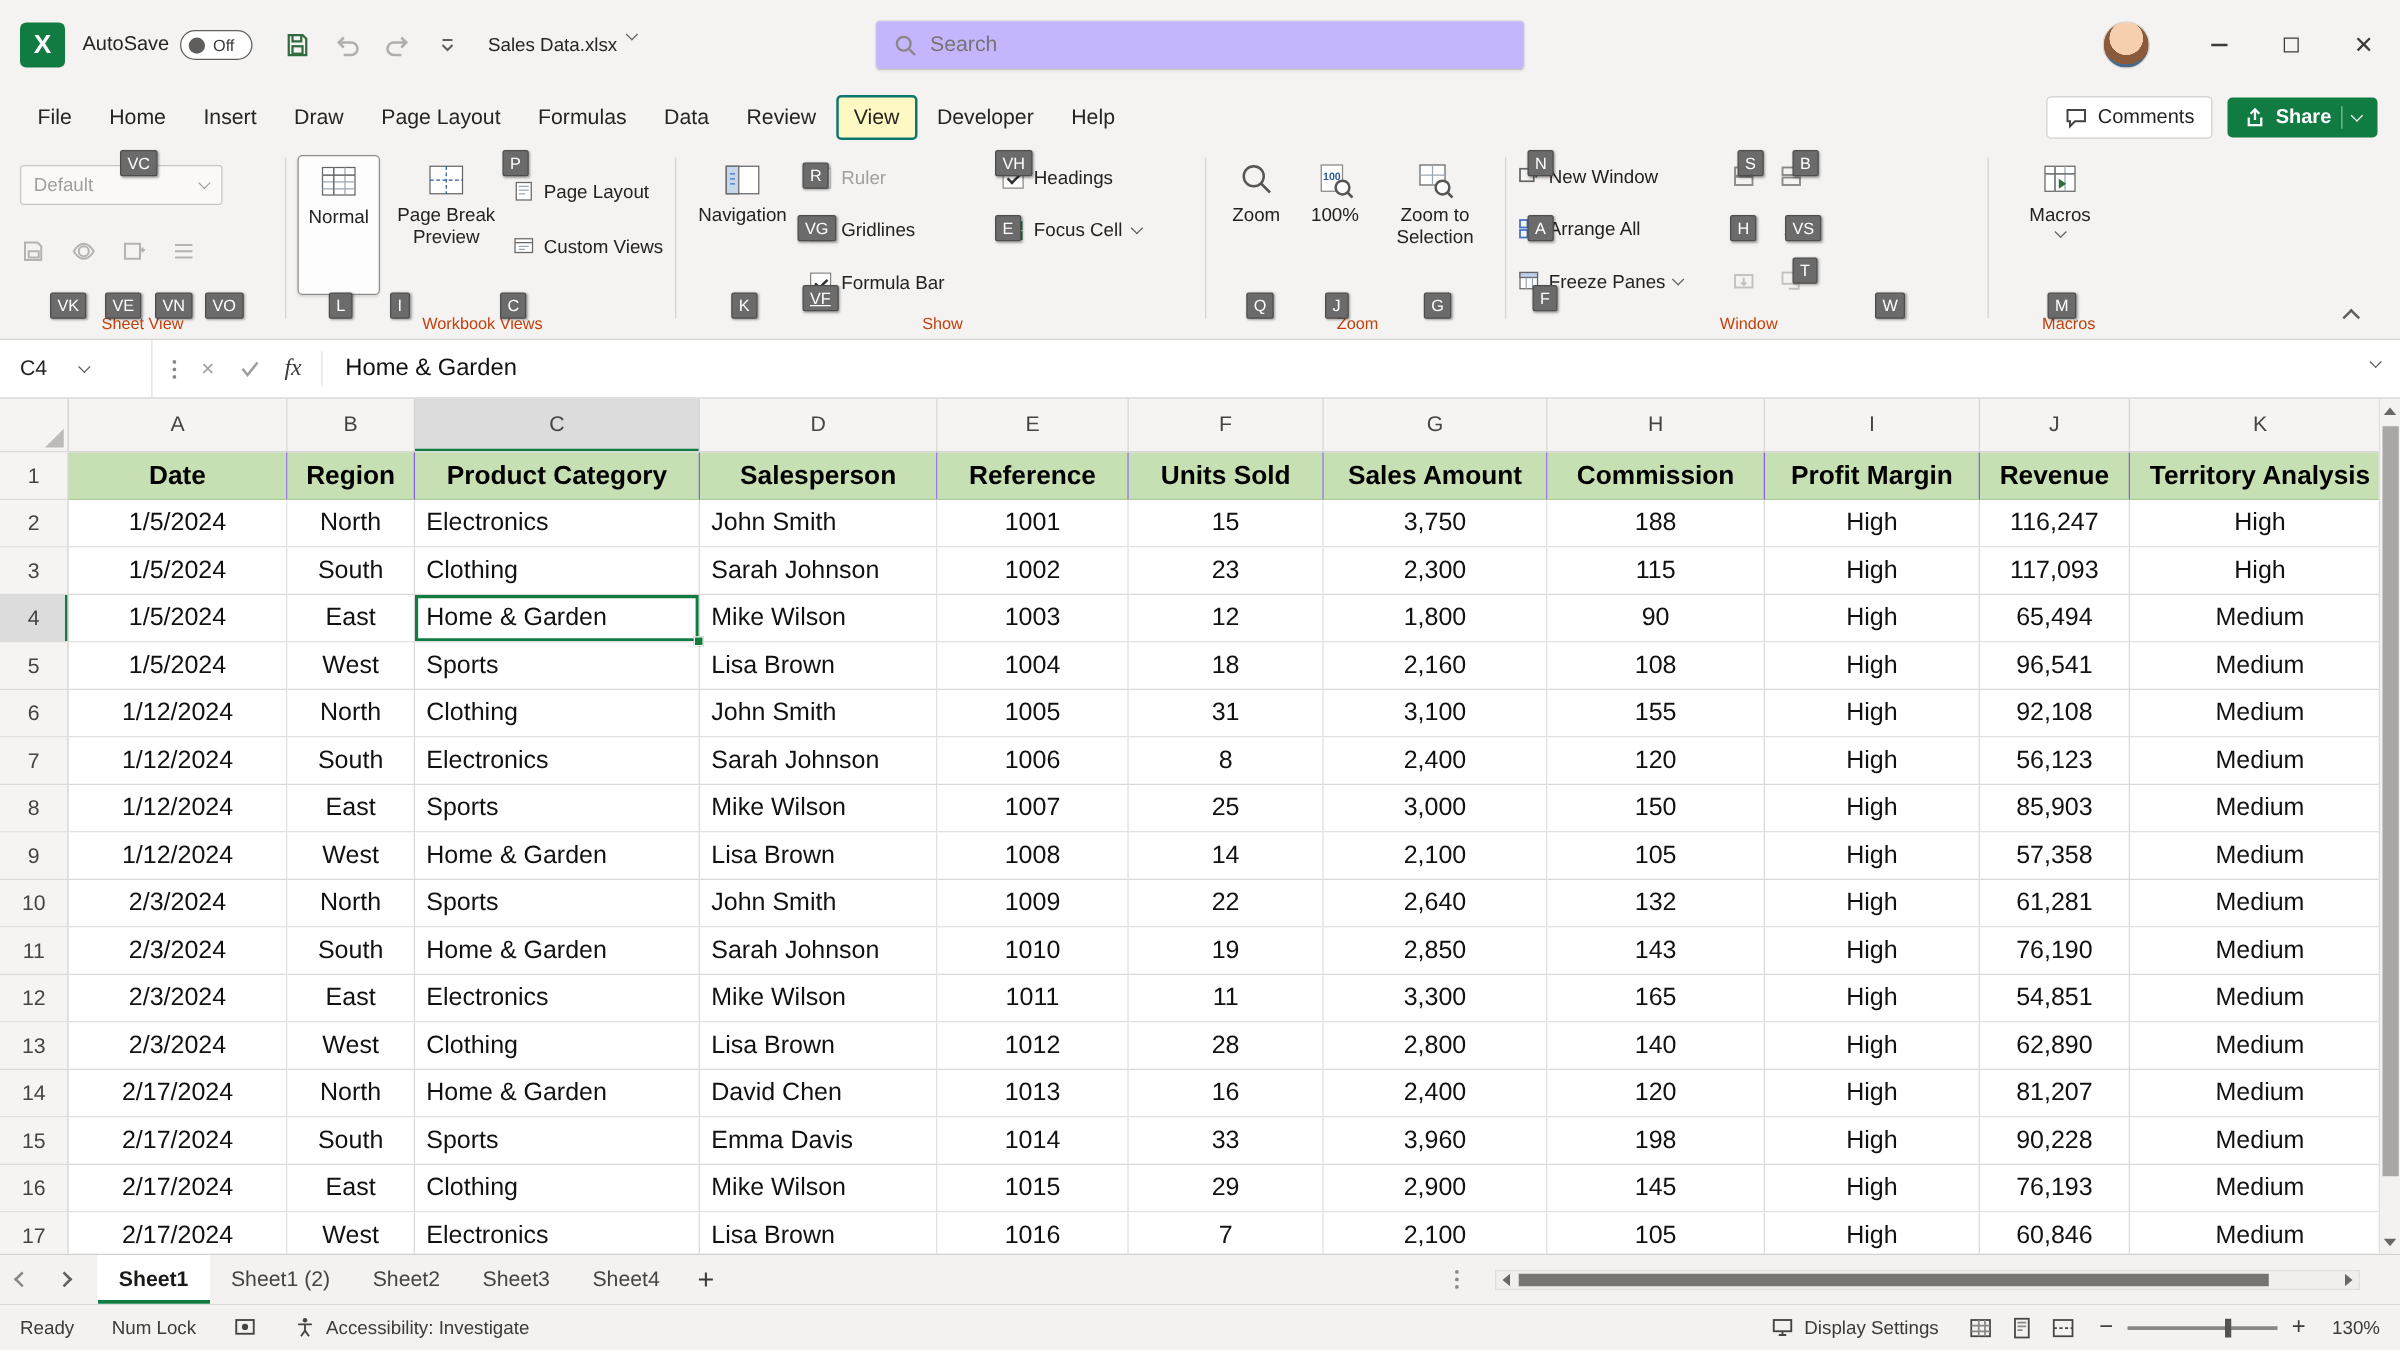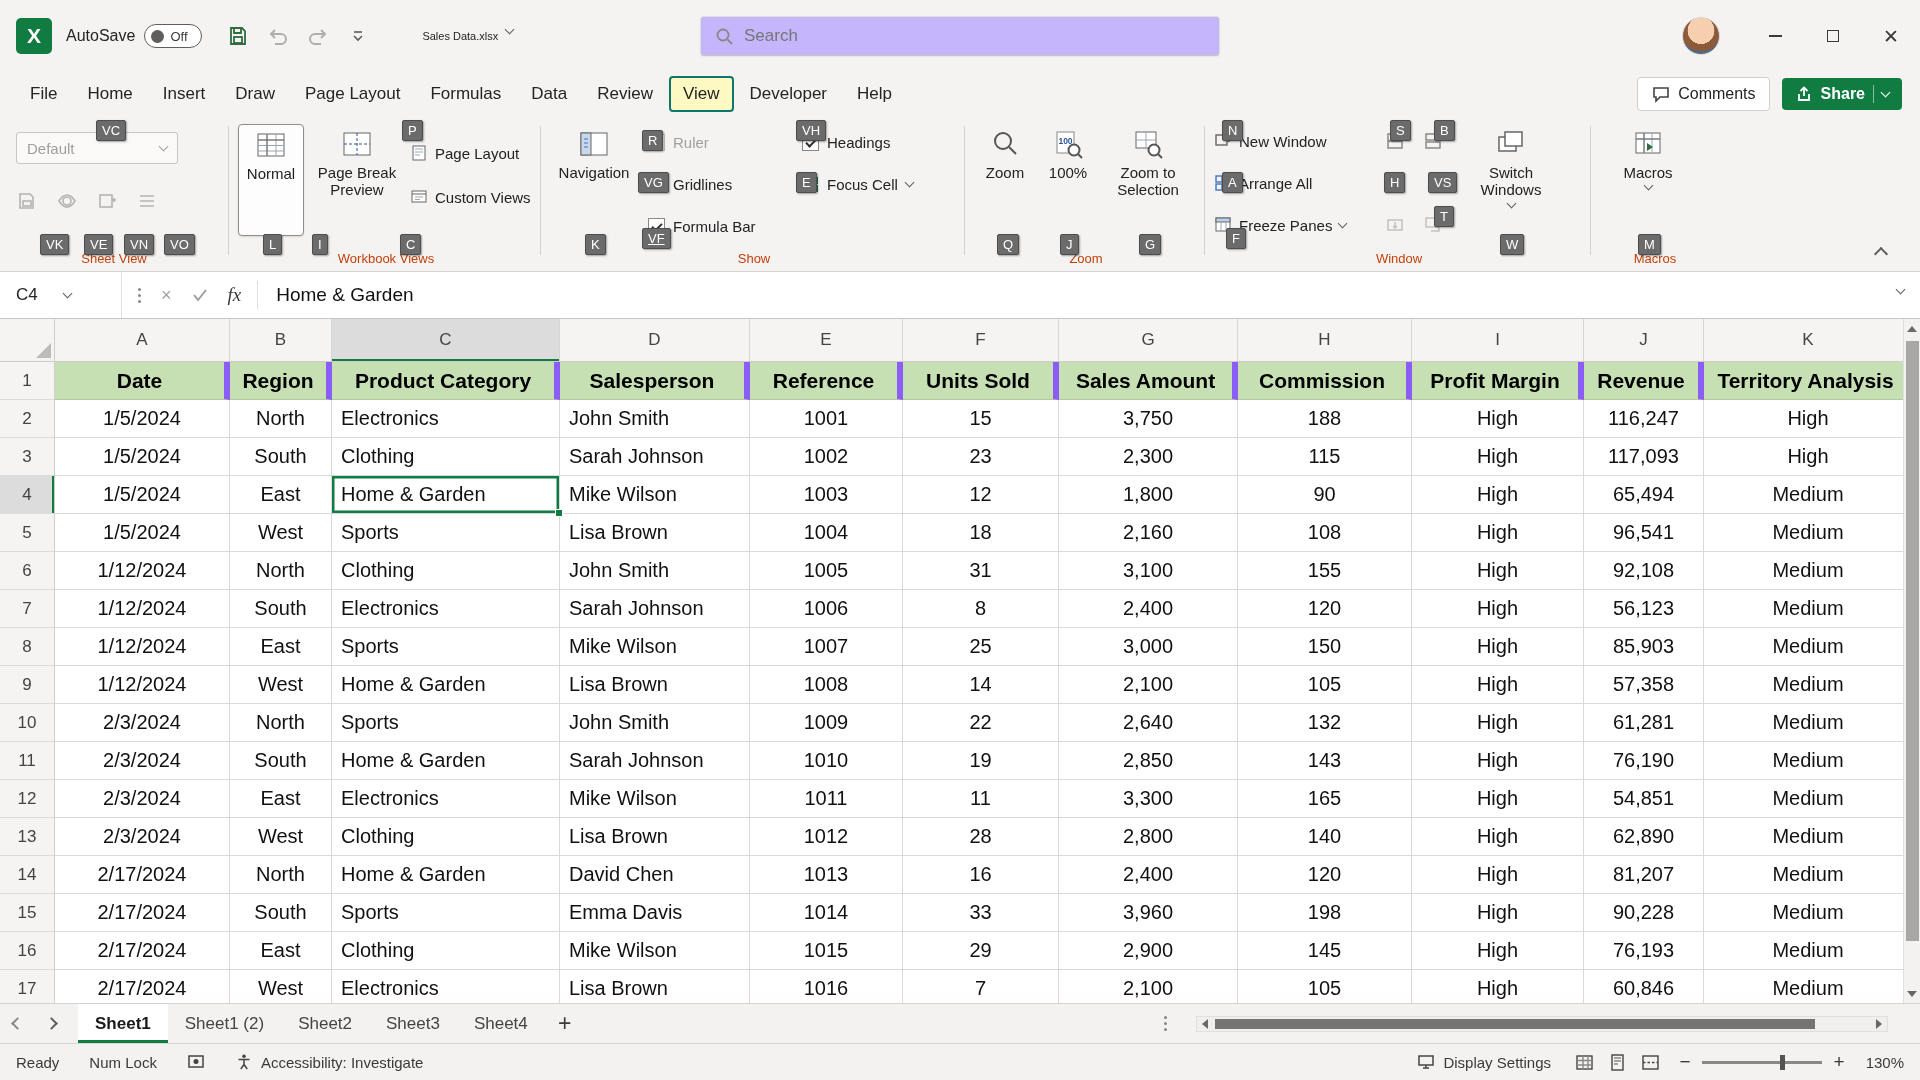--- a/index.html
+++ b/index.html
@@ -7,21 +7,21 @@
 body{font-family:"Liberation Sans","DejaVu Sans",sans-serif;background:#fff;color:#1b1a19;-webkit-user-select:none;user-select:none;}
 
 
 .titlebar{height:72px;background:#f5f3f2;display:flex;align-items:center;position:relative;}
 .logo{width:36px;height:36px;background:#107C41;border-radius:5px;margin:0 14px 0 16px;color:#fff;font-weight:bold;font-size:21px;display:flex;align-items:center;justify-content:center;}
 .autosave{display:flex;align-items:center;gap:9px;font-size:16px;color:#252423;margin-right:16px;}
 .toggle{width:58px;height:24px;border:1px solid #605e5c;border-radius:12px;display:flex;align-items:center;padding:0 6px;gap:6px;background:#fff;}
 .knob{width:13px;height:13px;border-radius:50%;background:#605e5c;}
 .toggle .state{font-size:13px;color:#3b3a39;}
 .qbtn{width:40px;height:40px;display:flex;align-items:center;justify-content:center;border-radius:4px;}
-.titlegroup{display:flex;align-items:flex-start;gap:8px;margin-left:44px;font-size:11px;color:#252423;}
+.titlegroup{display:flex;align-items:flex-start;gap:8px;margin-left:12px;font-size:15px;color:#252423;}
 .searchbox{position:absolute;left:50%;top:16px;transform:translateX(-50%);width:520px;height:40px;background:#c4b5fd;border:1px solid #e1dfdd;border-bottom-color:#c8c6c4;border-radius:4px;display:flex;align-items:center;padding:0 14px;gap:10px;box-shadow:0 1px 2px rgba(0,0,0,.06);}
 .searchbox input{border:none;outline:none;font-size:17px;color:#605e5c;width:100%;background:transparent;font-family:inherit;}
 .winctrls{margin-left:auto;display:flex;align-items:center;height:100%;}
 .avatar{width:38px;height:38px;border-radius:50%;background:radial-gradient(circle at 50% 35%,#f6cfae 0 45%,#8a5a3a 46% 70%,#4a6a8a 71%);margin-right:26px;border:1px solid #d8d6d4;}
 .wbtn{width:58px;height:100%;display:flex;align-items:center;justify-content:center;color:#3b3a39;}
 .minbar{width:13px;height:2px;background:#3b3a39;}
 .maxbox{width:12px;height:12px;border:1.5px solid #3b3a39;}
 .closex{font-size:19px;line-height:1;}
 
 
@@ -67,21 +67,21 @@
 #colheaders{display:grid;height:43px;background:#f5f4f3;border-bottom:1px solid #cfcdcb;}
 .corner{position:relative;border-right:1px solid #cfcdcb;background:#f5f4f3;}
 .corner::after{content:"";position:absolute;right:3px;bottom:3px;border-left:15px solid transparent;border-bottom:15px solid #bdbbb9;}
 .colhdr{display:flex;align-items:center;justify-content:center;font-size:17px;color:#454442;border-right:1px solid #d8d6d4;}
 .colhdr.sel{background:#dcdcdc;box-shadow:inset 0 -2px 0 #107C41;}
 #gridbody{display:grid;}
 .rowhdr{display:flex;align-items:center;justify-content:center;font-size:17px;color:#454442;background:#f5f4f3;border-right:1px solid #cfcdcb;border-bottom:1px solid #dddbd9;}
 .rowhdr.sel{background:#dcdcdc;box-shadow:inset -2px 0 0 #107C41;}
 .cell{display:flex;align-items:center;justify-content:center;font-size:20px;color:#111;border-right:1px solid #d9d9d9;border-bottom:1px solid #d9d9d9;white-space:nowrap;overflow:hidden;background:#fff;}
 .cell.left{justify-content:flex-start;padding-left:9px;}
-.cell.hdrrow{background:#C6E0B4;font-weight:bold;font-size:21px;color:#000;border-right:6px solid #8b5cf6;border-bottom:1px solid #afcc98;}
+.cell.hdrrow{background:#C6E0B4;font-weight:bold;font-size:21px;color:#000;border-right:1px solid #8b5cf6;border-bottom:1px solid #afcc98;}
 .cell.selcell{overflow:visible;position:relative;z-index:3;box-shadow:inset 0 0 0 2.5px #107C41;}
 .fillhandle{position:absolute;right:-4px;bottom:-4px;width:8px;height:8px;background:#107C41;border:1.5px solid #fff;}
 .vscroll{position:absolute;top:0;right:0;bottom:0;width:17px;background:#f3f2f1;border-left:1px solid #e1dfdd;}
 .varrow{position:absolute;left:0;right:0;height:17px;display:flex;align-items:center;justify-content:center;}
 .varrow.up{top:1px;}.varrow.down{bottom:1px;}
 .varrow.up::after{content:"";border-left:5px solid transparent;border-right:5px solid transparent;border-bottom:6px solid #6a6865;}
 .varrow.down::after{content:"";border-left:5px solid transparent;border-right:5px solid transparent;border-top:6px solid #6a6865;}
 .vthumb{position:absolute;left:2px;width:13px;top:22px;height:600px;background:#a9a7a5;}
 
 
@@ -437,30 +437,20 @@
         <svg width="20" height="20" viewBox="0 0 20 20" fill="none" stroke="#8a8886" stroke-width="1.5">
           <path d="M7 4v12M5 14l2 2 2-2M13 16V4M11 6l2-2 2 2"></path>
         </svg>
       </span>
     <span class="miniicon" style="left:206px;top:96px;">
         <svg width="20" height="20" viewBox="0 0 20 20" fill="none" stroke="#c3c1bf" stroke-width="1.5">
           <rect x="3" y="3" width="11" height="9"></rect>
           <path d="M16 10v6H8"></path>
         </svg>
       </span>
-    <div class="bigbtn" style="left:248px;top:8px;width:98px;height:112px;">
-      <span>
-          <svg width="30" height="30" viewBox="0 0 30 30" fill="none" stroke="#666" stroke-width="1.5">
-            <rect x="3" y="8" width="17" height="14" fill="#fff"></rect>
-            <rect x="9" y="3" width="17" height="14" fill="#fff"></rect>
-          </svg>
-        </span>
-      <span>Switch Windows</span>
-      <span class="chevd"></span>
-    </div>
     <div class="glabel">Window</div>
   </div>
   <div class="gdiv" style="left:1590px;"></div>
 
   <div class="rgroup" style="left:1600px;width:110px;">
     <div class="bigbtn" style="left:10px;top:8px;width:76px;height:112px;">
       <span>
           <svg width="30" height="30" viewBox="0 0 30 30">
             <rect x="3" y="4" width="24" height="20" fill="#fff" stroke="#666"></rect>
             <path d="M3 10h24M11 4v20M19 4v20" stroke="#9aa7b3"></path>

